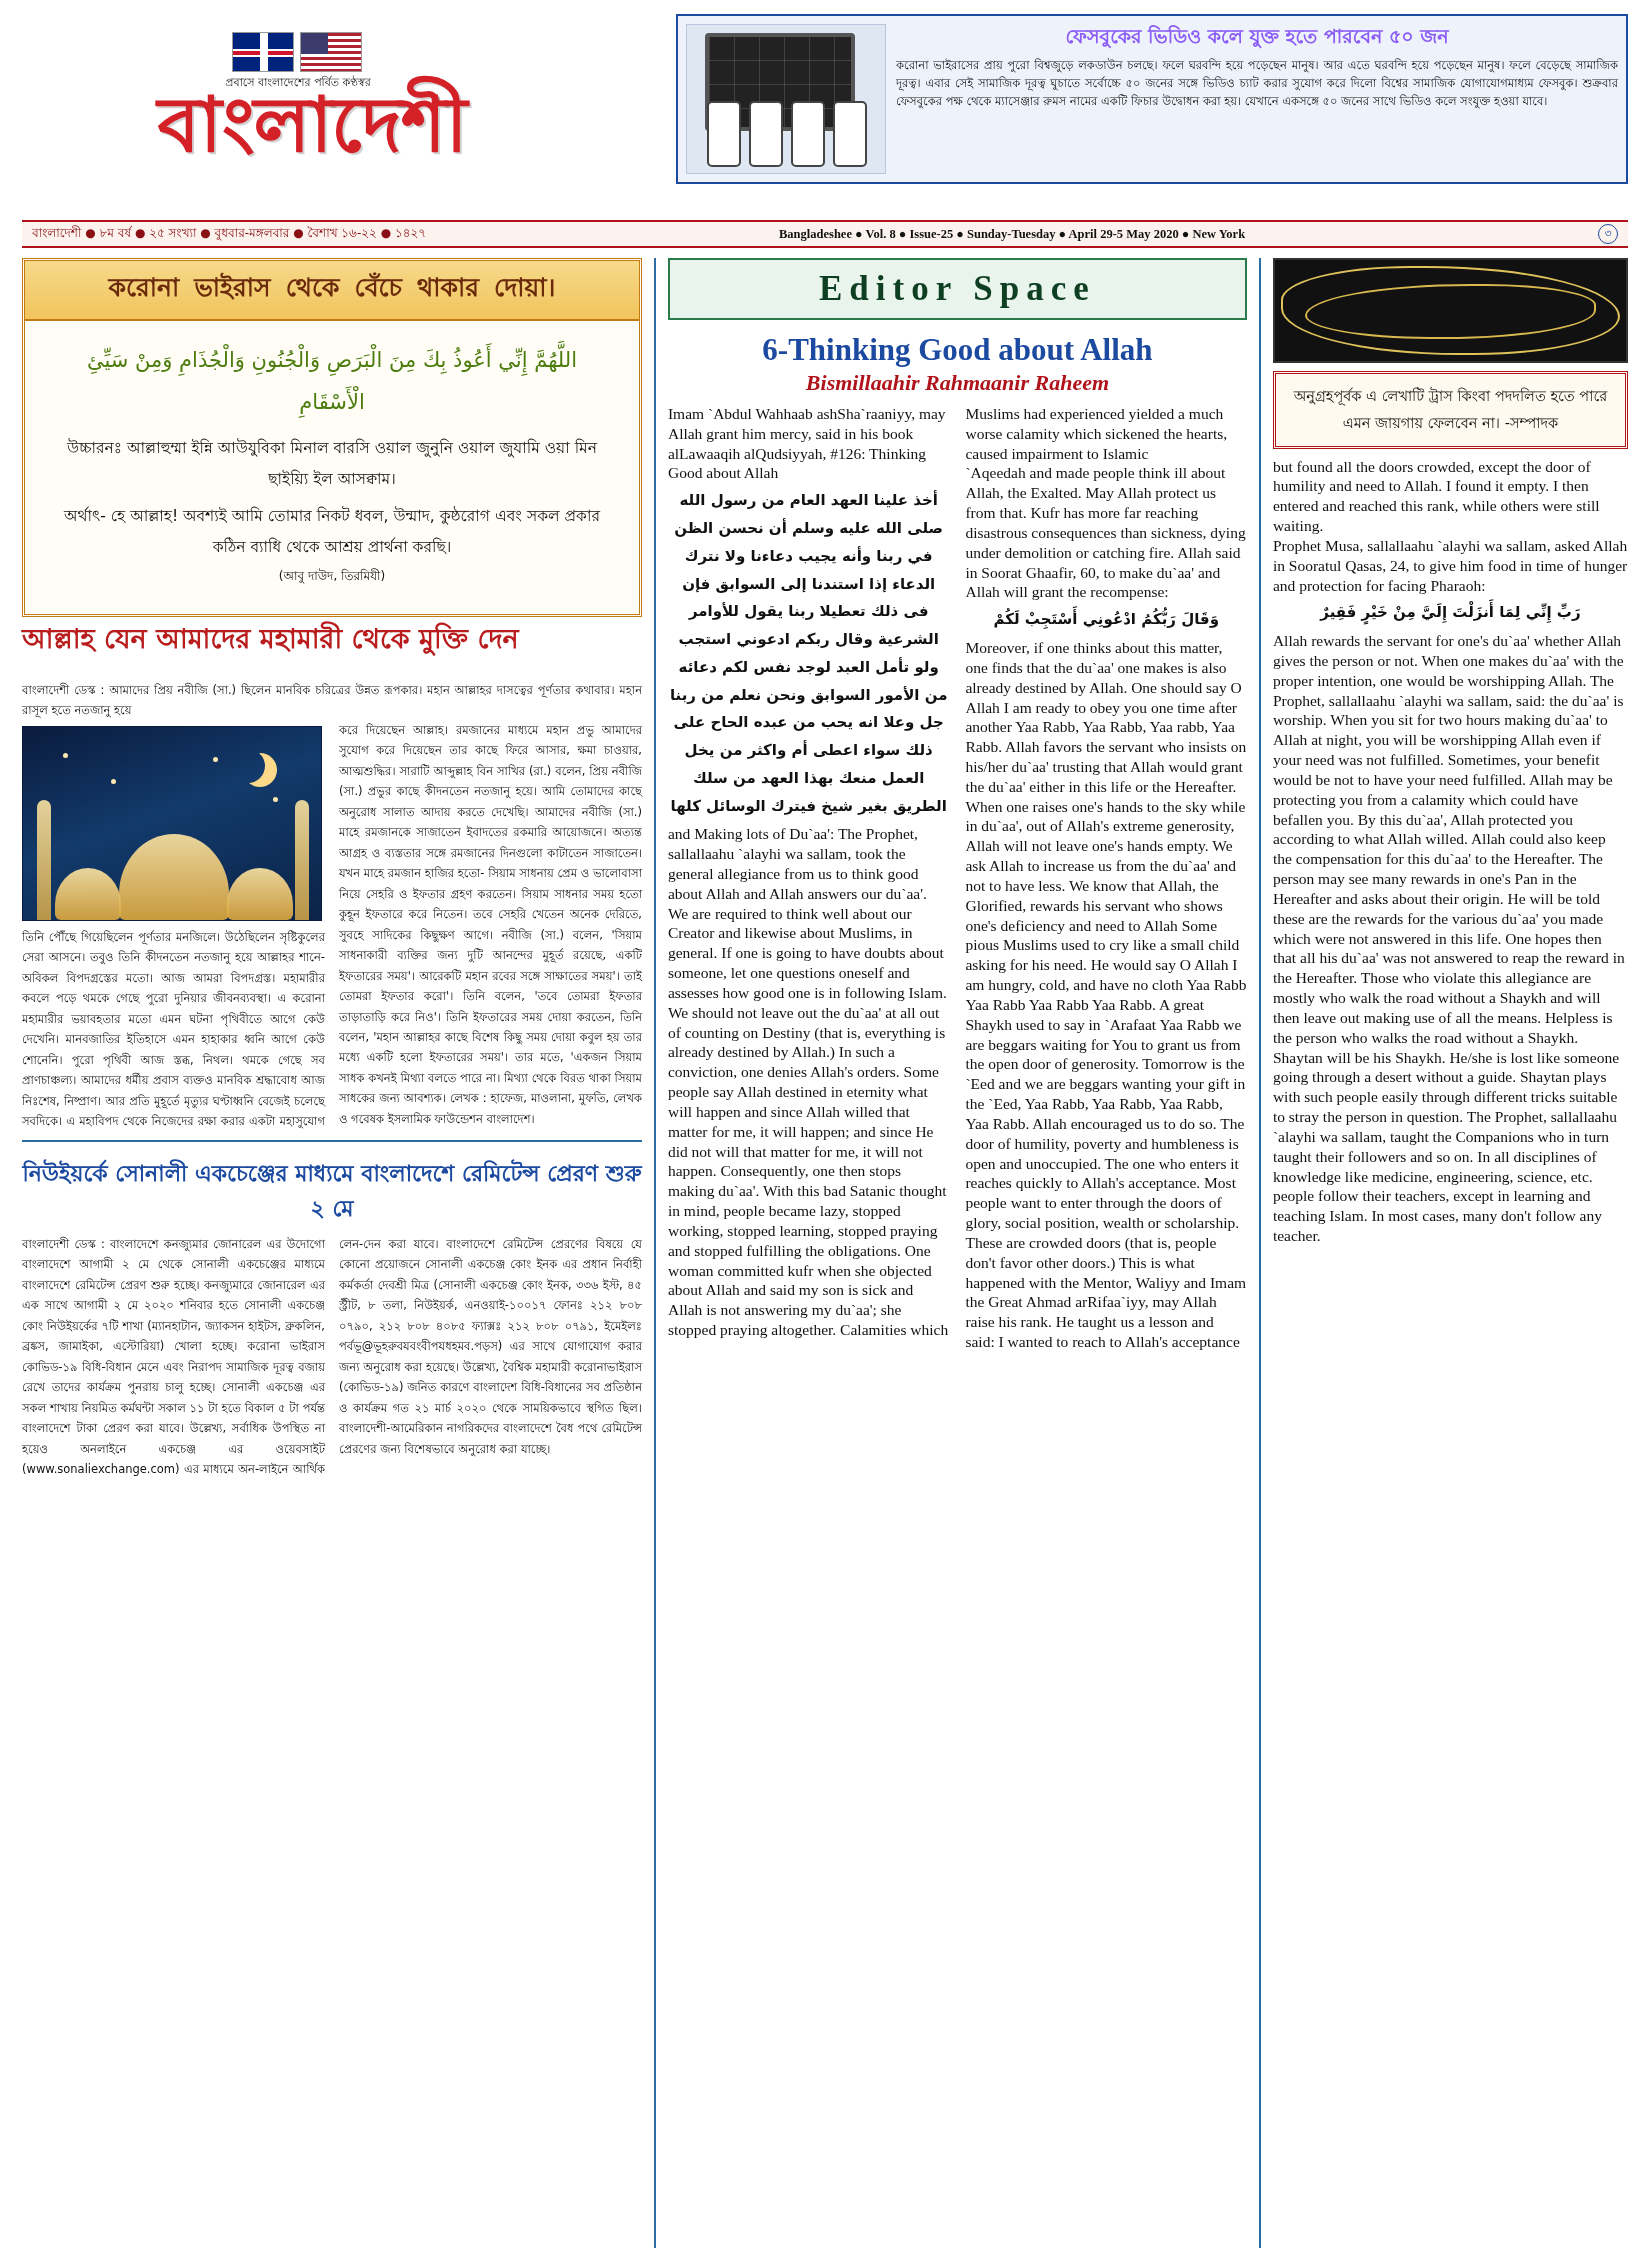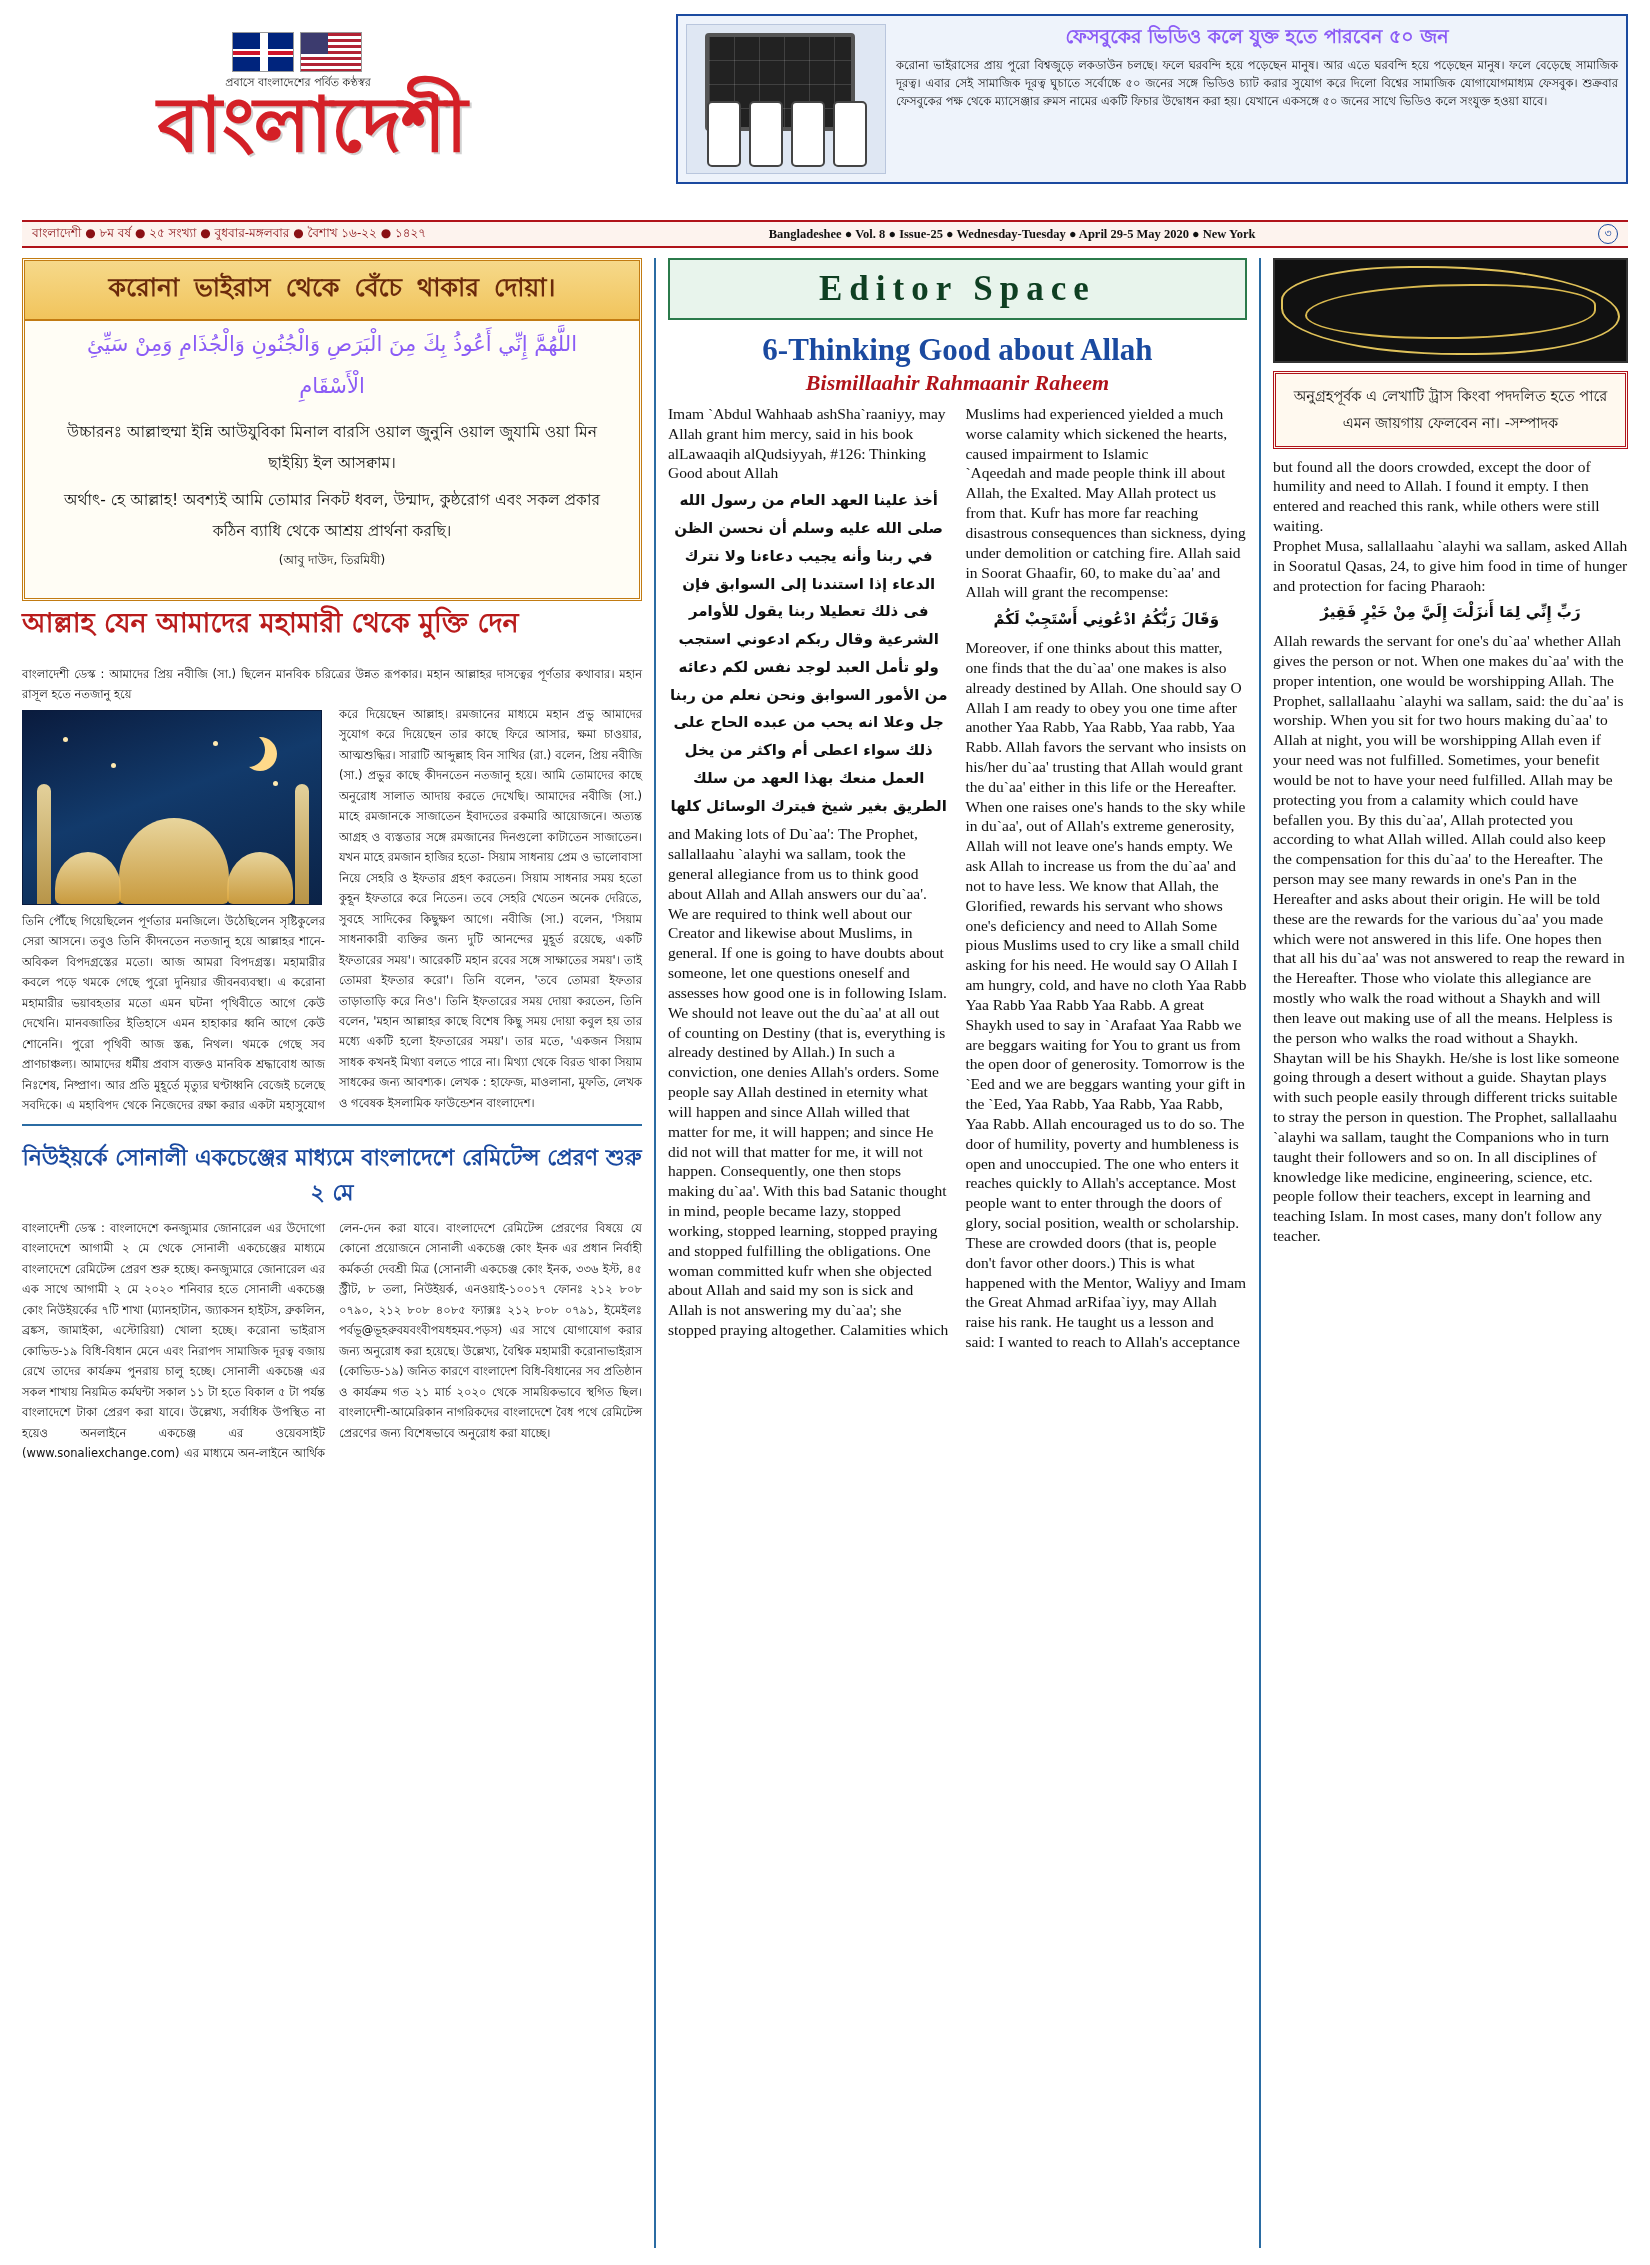--- a/index.html
+++ b/index.html
@@ -63,21 +63,21 @@
   .col-left { width:620px; }
   .divider { width:2px; background:#2b6ca3; }
   .col-mid { width:600px; }
   .col-right { width:368px; }
 
   
   .dua-box { border:3px double #c27b12; background:#fffdf5; padding:0; }
   .dua-head { background:linear-gradient(#f6d98a,#f1c45c); border-bottom:2px solid #c27b12; text-align:center;
      font-family:Liberation Mono, monospace; font-weight:bold; font-size:25px; color:#6b2a0b; padding:10px 6px; line-height:1.5; }
   .dua-arabic { text-align:center; direction:rtl; font-family:"DejaVu Sans", sans-serif; font-size:21px; line-height:2.0;
-     color:#8b5cf6; padding:2px 26px 8px; }
+     color:#4d7c0f; padding:18px 26px 8px; }
   .dua-bn { text-align:center; font-family:"DejaVu Sans", sans-serif; font-size:15.5px; line-height:2.0; color:#111; padding:2px 24px 4px; }
   .dua-src { text-align:center; font-family:"DejaVu Sans", sans-serif; font-size:12px; color:#111; padding:0 26px 27px; }
 
   .hl-title { text-align:left; font-family:"DejaVu Sans", sans-serif; font-weight:bold; font-size:27px; color:#b91c1c;
      line-height:1.6; margin:0 0 10px; }
 
   .byline { font-family:"DejaVu Sans", sans-serif; font-size:11.5px; line-height:1.75; text-align:justify;margin-top:20px; }
 
   .twocol { column-count:2; column-gap:14px; font-family:"DejaVu Sans", sans-serif; font-size:11.5px; line-height:1.78; text-align:justify; }
   .photo { width:300px; height:195px; margin:6px 10px 6px 0; float:left; position:relative; overflow:hidden;
@@ -142,21 +142,21 @@
       </div>
       <div class="promo-text">
         <div class="promo-head">ফেসবুকের ভিডিও কলে যুক্ত হতে পারবেন ৫০ জন</div>
         <div class="promo-body">করোনা ভাইরাসের প্রায় পুরো বিশ্বজুড়ে লকডাউন চলছে। ফলে ঘরবন্দি হয়ে পড়েছেন মানুষ। আর এতে ঘরবন্দি হয়ে পড়েছেন মানুষ। ফলে বেড়েছে সামাজিক দূরত্ব। এবার সেই সামাজিক দূরত্ব ঘুচাতে সর্বোচ্চে ৫০ জনের সঙ্গে ভিডিও চ্যাট করার সুযোগ করে দিলো বিশ্বের সামাজিক যোগাযোগমাধ্যম ফেসবুক। শুক্রবার ফেসবুকের পক্ষ থেকে ম্যাসেঞ্জার রুমস নামের একটি ফিচার উদ্বোধন করা হয়। যেখানে একসঙ্গে ৫০ জনের সাথে ভিডিও কলে সংযুক্ত হওয়া যাবে।</div>
       </div>
     </div>
   </div>
 
   <div class="datestrip">
     <div class="ds-left">বাংলাদেশী ● ৮ম বর্ষ ● ২৫ সংখ্যা ● বুধবার-মঙ্গলবার ● বৈশাখ ১৬-২২ ● ১৪২৭</div>
-    <div class="ds-right">Bangladeshee ● Vol. 8 ● Issue-25 ● Wednesday-Tuesday ● April 29-5 May 2020 ● New York</div>
+    <div class="ds-right">Bangladeshee ● Vol. 8 ● Issue-25 ● Sunday-Tuesday ● April 29-5 May 2020 ● New York</div>
     <div class="ds-page">৩</div>
   </div>
 
   <div class="content">
 
     <div class="col-left">
       <div class="dua-box">
         <div class="dua-head">করোনা ভাইরাস থেকে বেঁচে থাকার দোয়া।</div>
         <div class="dua-arabic">اللَّهُمَّ إِنِّي أَعُوذُ بِكَ مِنَ الْبَرَصِ وَالْجُنُونِ وَالْجُذَامِ وَمِنْ سَيِّئِ الْأَسْقَامِ</div>
         <div class="dua-bn">উচ্চারনঃ আল্লাহুম্মা ইন্নি আউযুবিকা মিনাল বারসি ওয়াল জুনুনি ওয়াল জুযামি ওয়া মিন ছাইয়্যি ইল আসক্বাম।</div>

